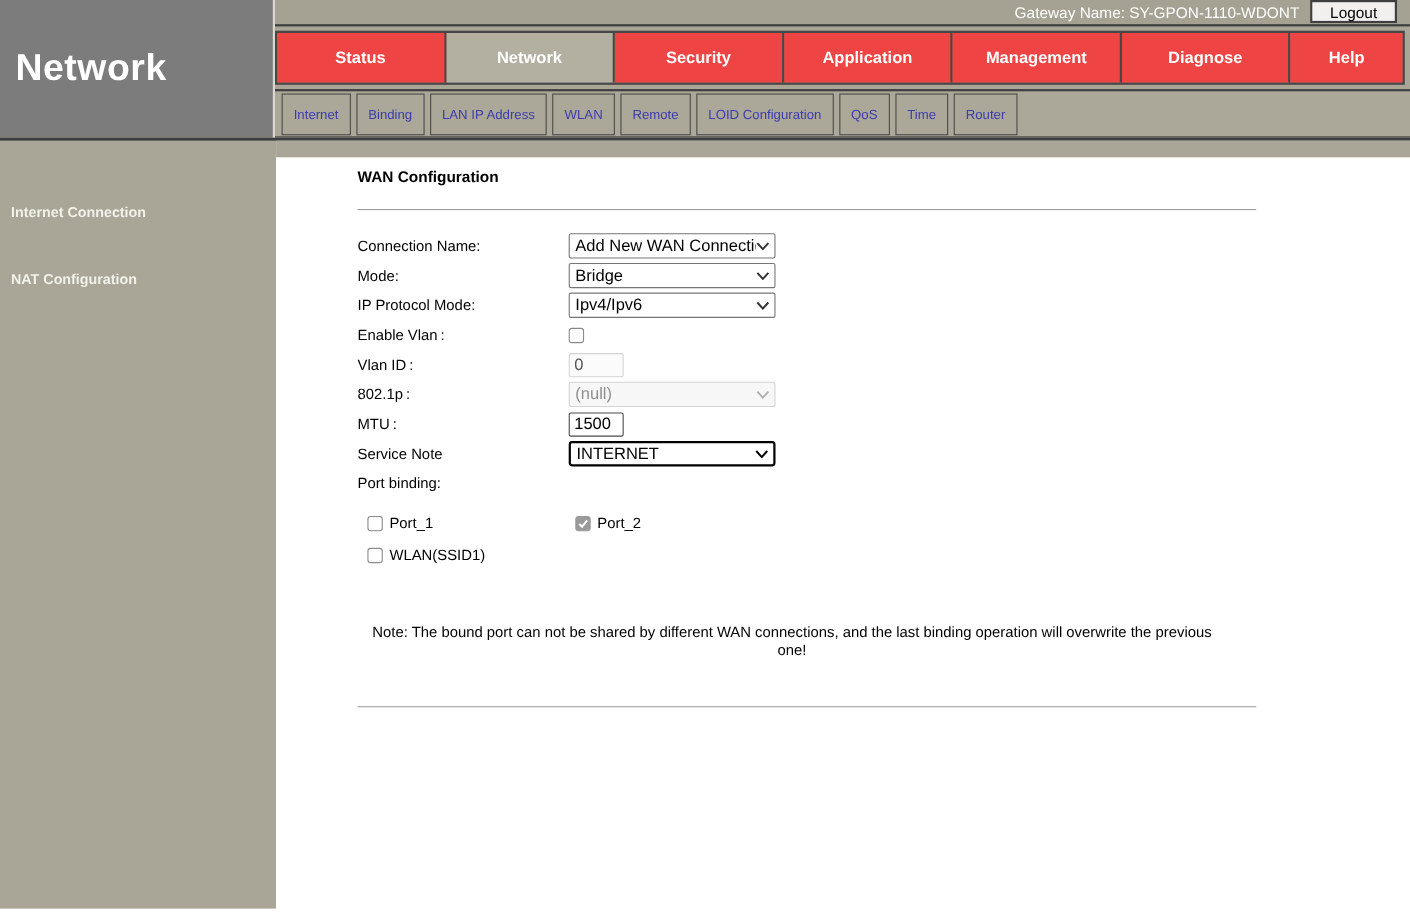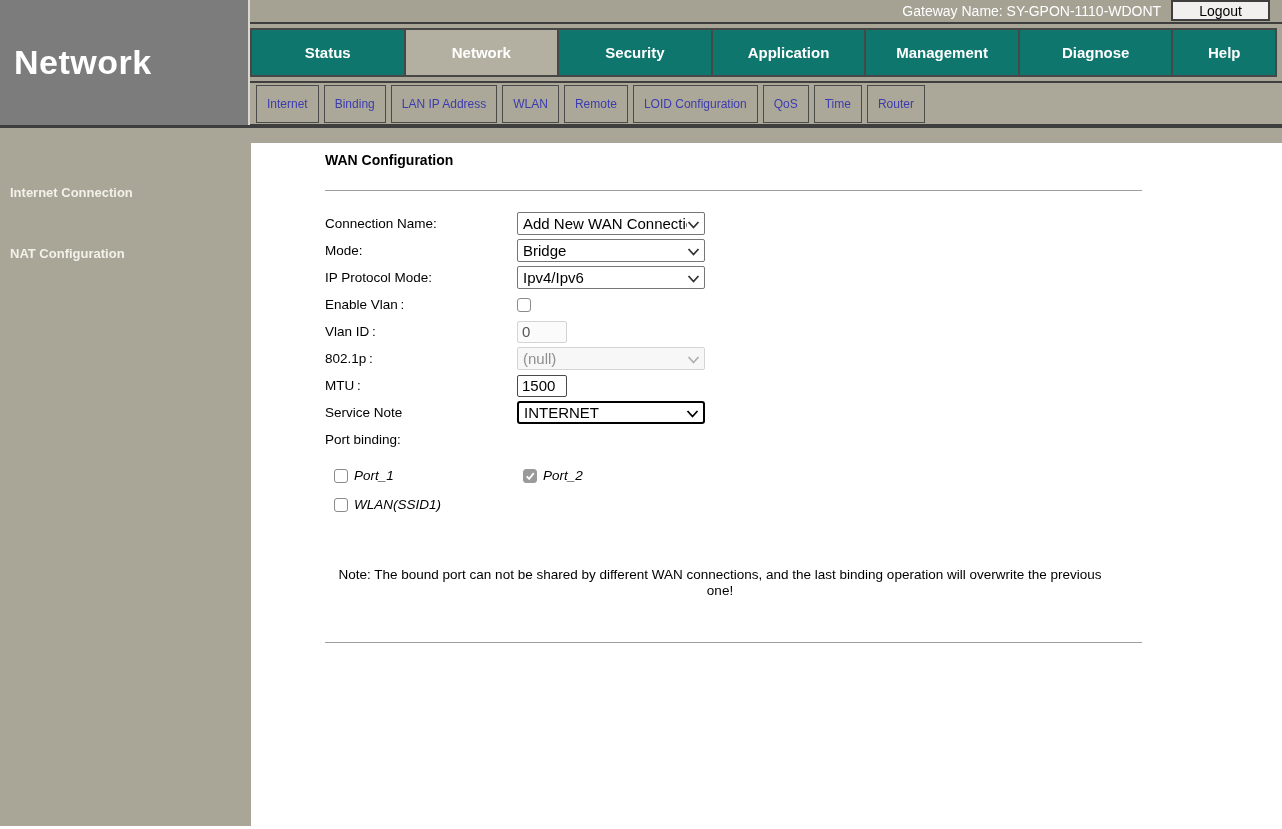--- a/index.html
+++ b/index.html
@@ -9,26 +9,26 @@
   .brand-box { width:250px; height:125px; background:#7c7c7c; border-right:2px solid #d9d7cf;
                display:flex; align-items:center; padding-left:14px; }
   .brand-box .brand-text { color:#ffffff; font-size:34px; font-weight:bold; letter-spacing:0.5px; }
 
   .header-right { flex:1; display:flex; flex-direction:column; }
 
   .topbar { height:24px; display:flex; align-items:center; justify-content:flex-end;
             padding-right:12px; border-bottom:2px solid #3e3e3e; background:#a5a193; }
   .gateway-name { color:#ffffff; font-size:14px; margin-right:10px; }
   .logout-btn { font-family:"Liberation Sans", sans-serif; font-size:14px; color:#000;
-                background:#f1f0ee; border:2px solid #3f3f3f; padding:0px 26px; height:21px;
+                background:#f1f0ee; border:2px solid #3f3f3f; padding:0px 16px; height:21px;
                 cursor:pointer; }
 
   .tabs { display:flex; margin-top:4px; border:2px solid #474747; background:#7b7b7b; height:50px; margin-right:5px; }
   .tab { flex:1; display:flex; align-items:center; justify-content:center;
-         background:#0f766e; color:#ffffff; font-size:15px; font-weight:bold;
+         background:#ef4444; color:#ffffff; font-size:15px; font-weight:bold;
          border-right:2px solid #474747; cursor:pointer; }
   .tab:last-child { border-right:none; flex:0.67; }
   .tab.active { background:#b3afa1; }
 
   .subtabs { display:flex; align-items:center; margin-top:4px; height:44px;
              border-top:2px solid #3f3f3f; border-bottom:1px solid #3f3f3f;
              background:#aba799; padding-left:6px; }
   .subtab { font-family:"Liberation Sans", sans-serif; font-size:12px; color:#3c3cae;
             background:#aba799; border:1px solid #4a4a4a; height:38px; padding:0 10px;
             margin-right:5px; cursor:pointer; }
@@ -60,21 +60,21 @@
   .txt:disabled, .txt.disabled { background:#fbfbfb; border:1px solid #d4d4d4; color:#555; }
 
   
   .cb { width:14px; height:14px; border:1.5px solid #8a8a8a; border-radius:3px; background:#fff;
         display:inline-flex; align-items:center; justify-content:center; cursor:pointer; flex:none; }
   .cb.checked { background:#9a9a9a; border:1.5px solid #9a9a9a; }
   .cb.checked svg { display:block; }
 
   .port-cell { width:189px; display:flex; align-items:center; gap:6px; font-size:13.5px; }
   .ports-block { margin-left:9px; margin-top:8px; }
-  .ports-row { display:flex; align-items:center; min-height:29px;font-style:italic; }
+  .ports-row { display:flex; align-items:center; min-height:29px; }
 
   .note { margin-top:48px; font-size:13.5px; color:#000; max-width:790px; line-height:1.22;text-align:center; }
 
   .btn-row { margin-top:26px; display:flex; align-items:center; }
   .btn { font-family:"Liberation Sans", sans-serif; font-size:15px; color:#000;
          background:#f0efed; border:1px solid #8a8a8a; border-radius:3px; height:26px;
          padding:0 14px; cursor:pointer; }
   .btn.del { margin-left:35px; padding:0 12px; height:25px; }
 </style>
 </head>

